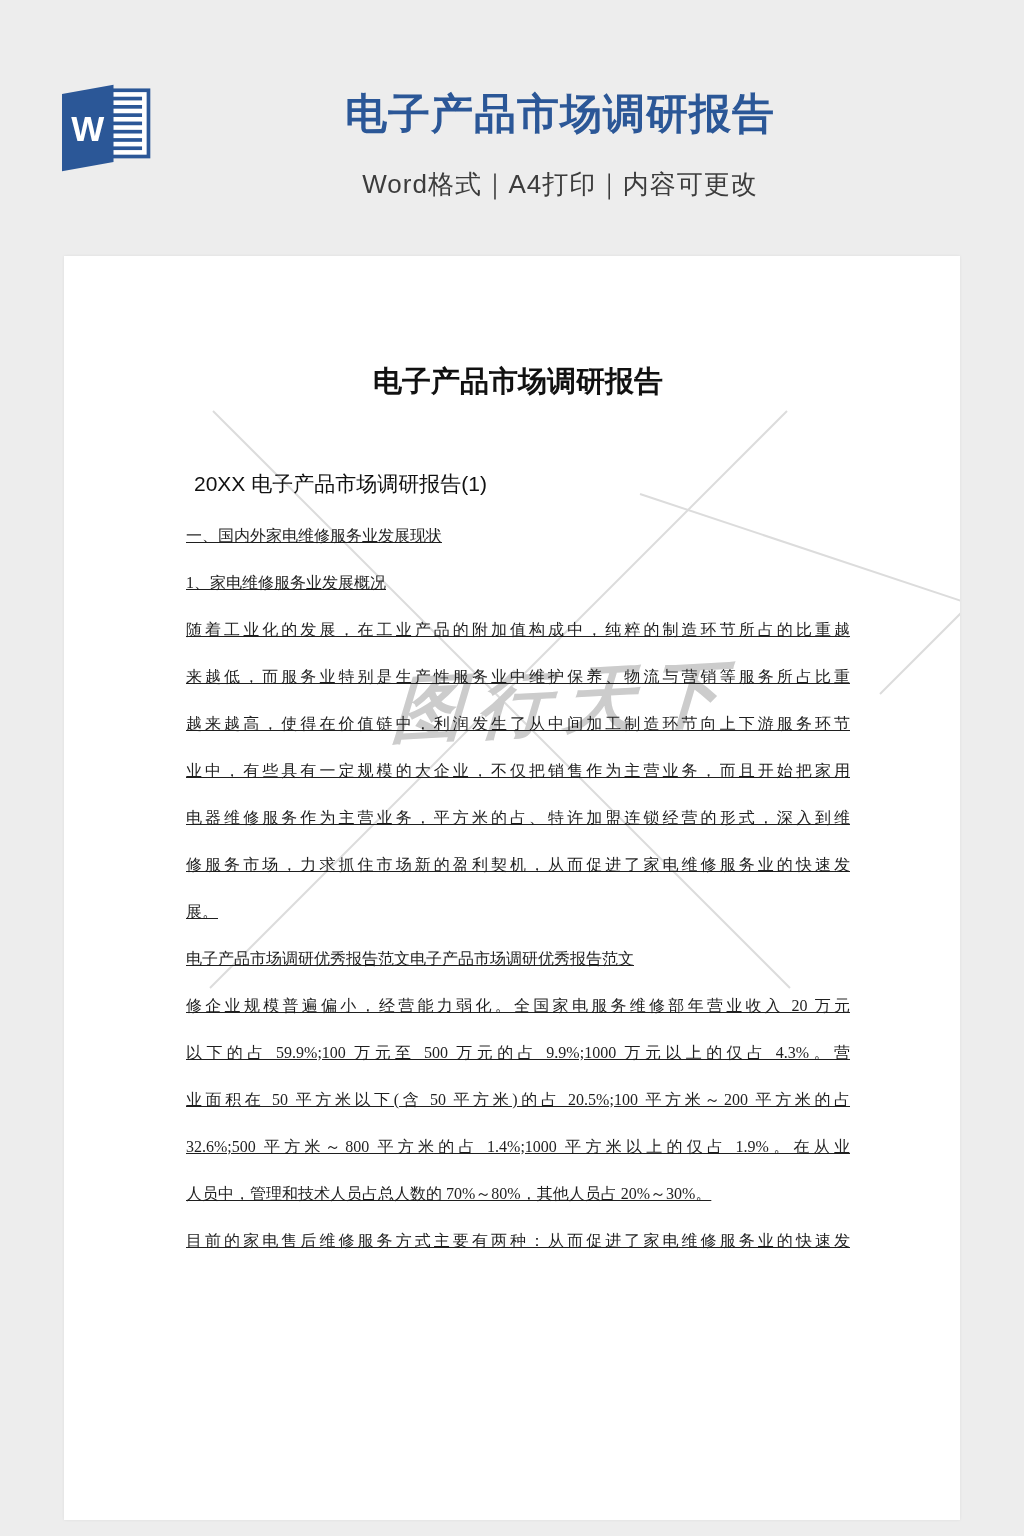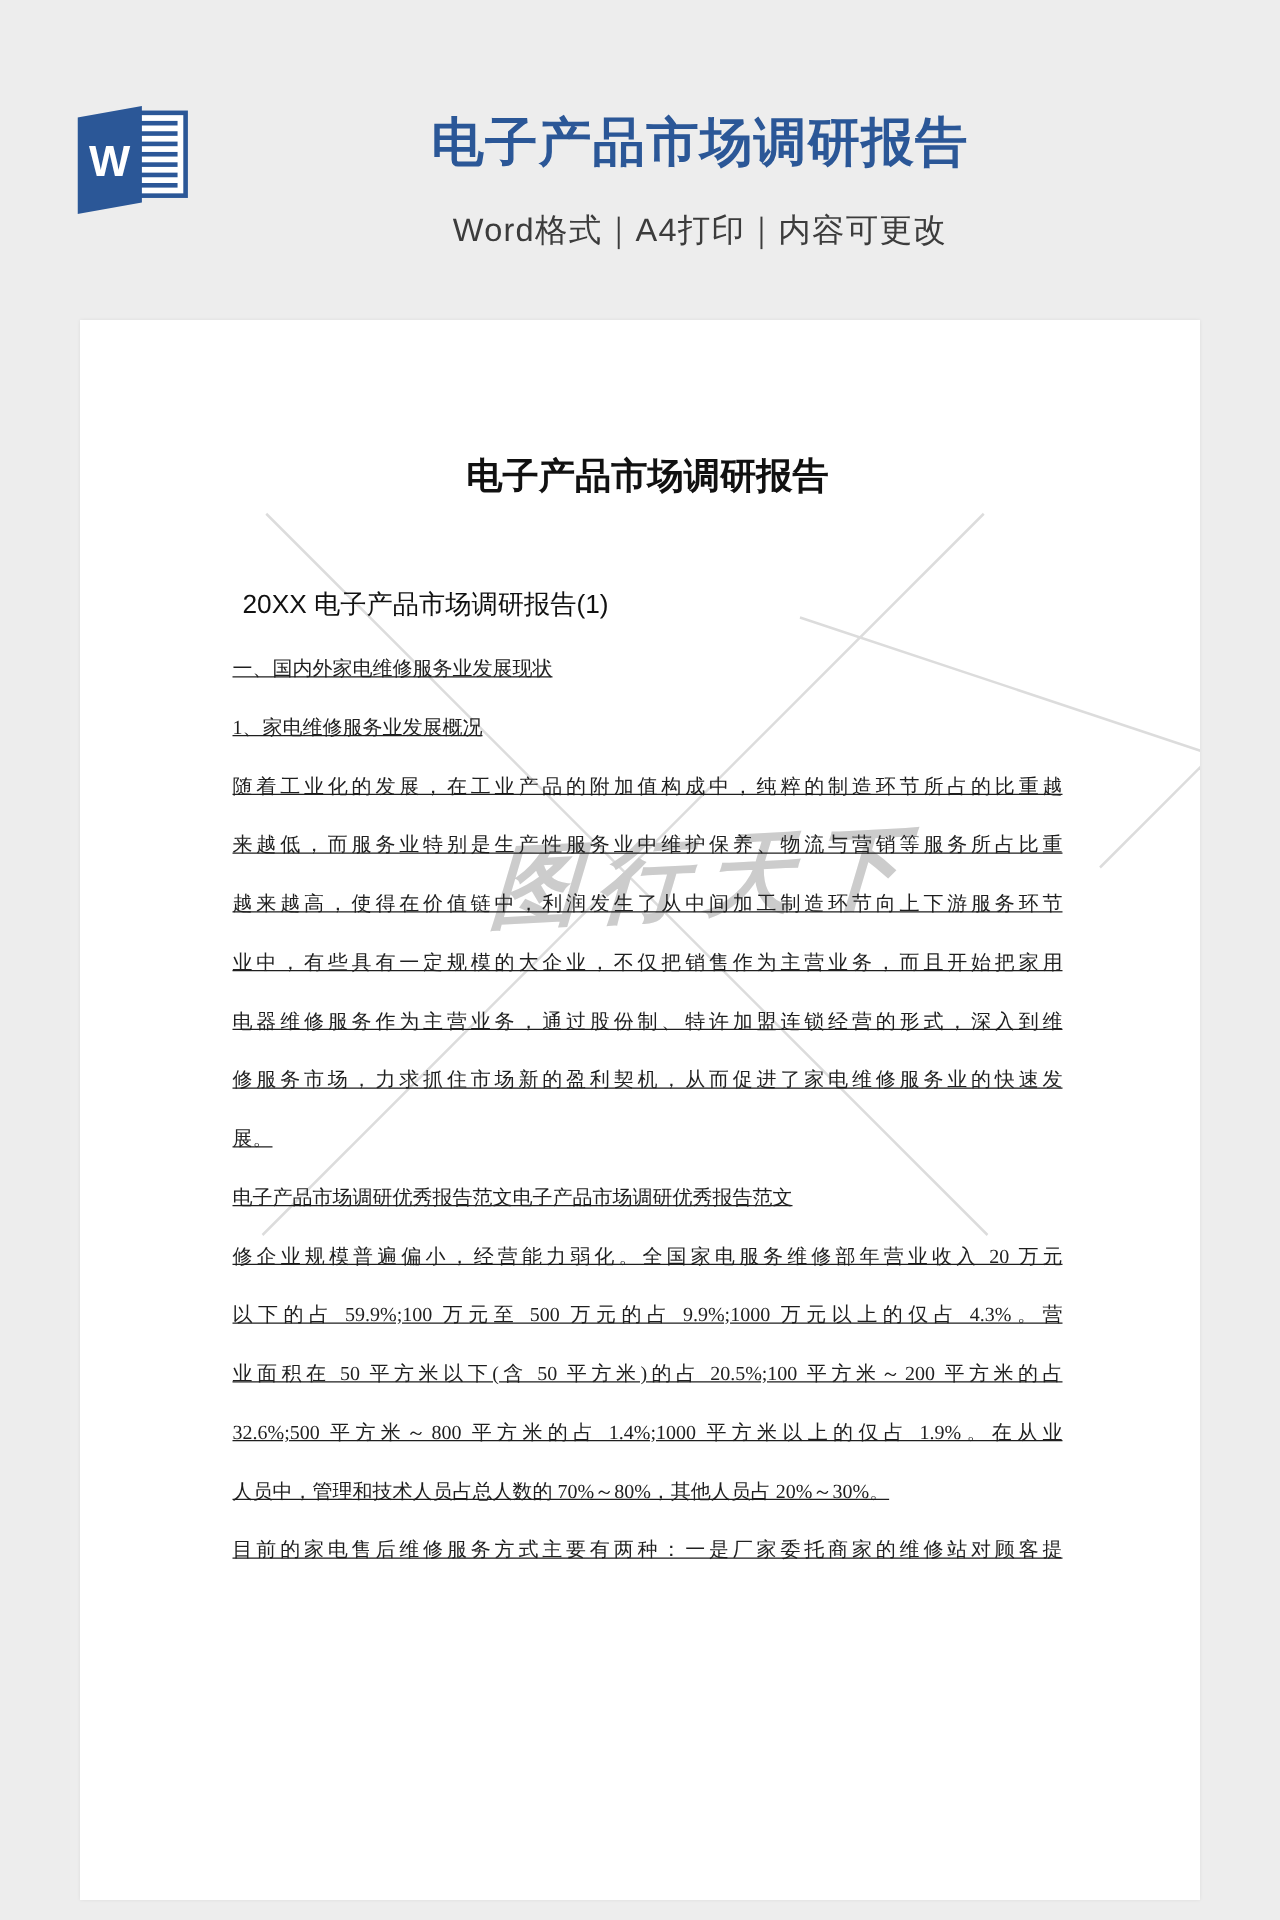--- a/index.html
+++ b/index.html
@@ -114,28 +114,28 @@
     <div class="doc-content">
       <div class="doc-title">电子产品市场调研报告</div>
       <div class="doc-heading">20XX 电子产品市场调研报告(1)</div>
       <div class="doc-lines">
           <div class="line">一、国内外家电维修服务业发展现状</div>
           <div class="line">1、家电维修服务业发展概况</div>
           <div class="line fill">随着工业化的发展，在工业产品的附加值构成中，纯粹的制造环节所占的比重越</div>
           <div class="line fill">来越低，而服务业特别是生产性服务业中维护保养、物流与营销等服务所占比重</div>
           <div class="line fill">越来越高，使得在价值链中，利润发生了从中间加工制造环节向上下游服务环节</div>
           <div class="line fill">业中，有些具有一定规模的大企业，不仅把销售作为主营业务，而且开始把家用</div>
-          <div class="line fill">电器维修服务作为主营业务，通过股份制、特许加盟连锁经营的形式，深入到维</div>
+          <div class="line fill">电器维修服务作为主营业务，平方米的占、特许加盟连锁经营的形式，深入到维</div>
           <div class="line fill">修服务市场，力求抓住市场新的盈利契机，从而促进了家电维修服务业的快速发</div>
           <div class="line">展。</div>
           <div class="line">电子产品市场调研优秀报告范文电子产品市场调研优秀报告范文</div>
           <div class="line fill">修企业规模普遍偏小，经营能力弱化。全国家电服务维修部年营业收入 20 万元</div>
           <div class="line fill">以下的占 59.9%;100 万元至 500 万元的占 9.9%;1000 万元以上的仅占 4.3%。营</div>
           <div class="line fill">业面积在 50 平方米以下(含 50 平方米)的占 20.5%;100 平方米～200 平方米的占</div>
           <div class="line fill">32.6%;500 平方米～800 平方米的占 1.4%;1000 平方米以上的仅占 1.9%。在从业</div>
           <div class="line">人员中，管理和技术人员占总人数的 70%～80%，其他人员占 20%～30%。</div>
-          <div class="line fill">目前的家电售后维修服务方式主要有两种：一是厂家委托商家的维修站对顾客提</div>
+          <div class="line fill">目前的家电售后维修服务方式主要有两种：从而促进了家电维修服务业的快速发</div>
         </div>
     </div>
 
   </div>
 
 </div>
 
 </body></html>

